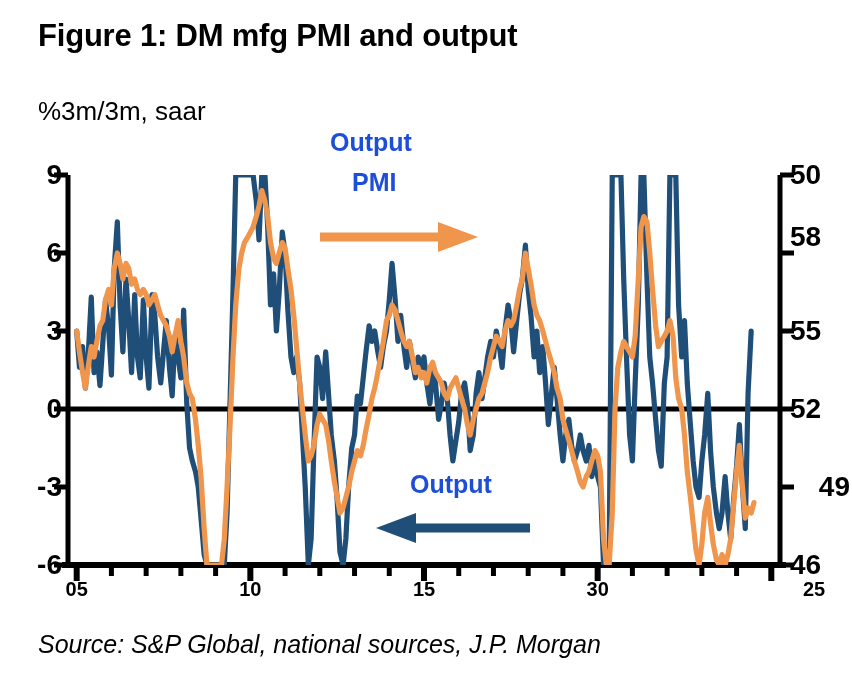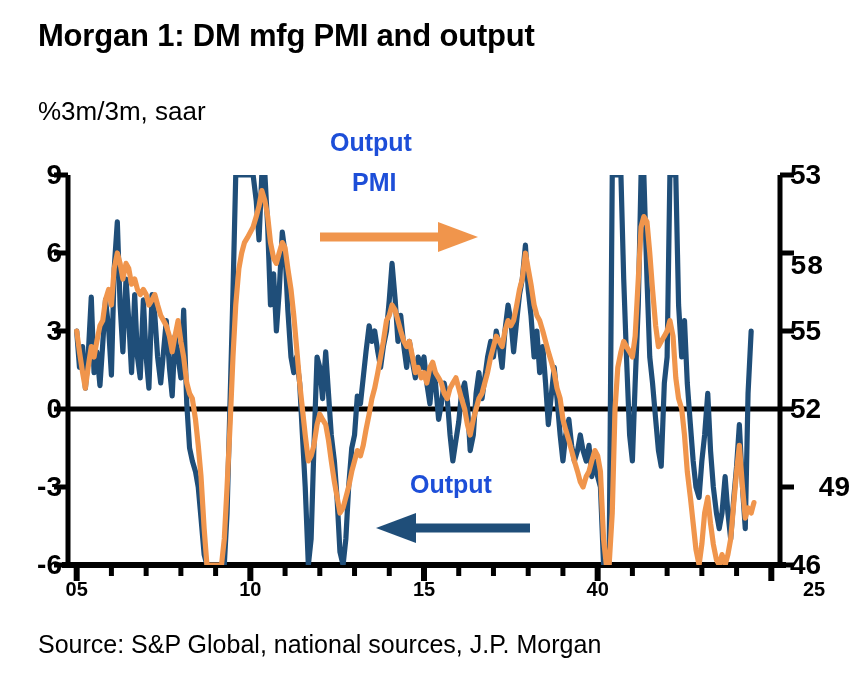--- a/index.html
+++ b/index.html
@@ -101,47 +101,48 @@
     top: 578px;
     white-space: nowrap;
   }
   
   #source-note {
     position: absolute;
     left: 38px;
     top: 630px;
     font-size: 25px;
     white-space: nowrap;
+    font-style: italic;
   }
   svg { display: block; }
 </style>
 </head>
 <body>
 
 <div id="figure">
 
-  <div id="chart-title">Morgan 1: DM mfg PMI and output</div>
+  <div id="chart-title">Figure 1: DM mfg PMI and output</div>
 
   <div id="left-unit-label">%3m/3m, saar</div>
 
   <div class="annot-label" id="annot-output-pmi-line1">Output</div>
   <div class="annot-label" id="annot-output-pmi-line2">PMI</div>
   <div class="annot-label" id="annot-output-lower">Output</div>
 
   <div id="left-axis-labels">
       <div class="ytick-left" style="top: 175px;">9</div>
       <div class="ytick-left" style="top: 253px;">6</div>
       <div class="ytick-left" style="top: 331px;">3</div>
       <div class="ytick-left" style="top: 409px;">0</div>
       <div class="ytick-left" style="top: 487px;">-3</div>
       <div class="ytick-left" style="top: 565px;">-6</div>
     </div>
   <div id="right-axis-labels">
-      <div class="ytick-right" style="top: 175px;">53</div>
-      <div class="ytick-right" style="top: 266px; font-family: Liberation Mono, monospace;">58</div>
+      <div class="ytick-right" style="top: 175px;">50</div>
+      <div class="ytick-right" style="top: 237px;">58</div>
       <div class="ytick-right" style="top: 331px;">55</div>
       <div class="ytick-right" style="top: 409px;">52</div>
       <div class="ytick-right" style="top: 487px; text-align: right;">49</div>
       <div class="ytick-right" style="top: 565px;">46</div>
     </div>
 
   <svg id="plot" width="852" height="689" viewBox="0 0 852 689" style="position:absolute; left:0; top:0;">
     <g id="g-axes">
         <line x1="68" y1="175" x2="68" y2="565" stroke="#000000" stroke-width="5"></line>
         <line x1="780" y1="175" x2="780" y2="565" stroke="#000000" stroke-width="5"></line>
@@ -195,15 +196,15 @@
         <polygon points="438,222 478,237 438,252" fill="#F0954C"></polygon>
         <line x1="412" y1="528" x2="530" y2="528" stroke="#1F4E79" stroke-width="9"></line>
         <polygon points="416,513 376,528 416,543" fill="#1F4E79"></polygon>
       </g>
   </svg>
 
   <div id="source-note">Source: S&amp;P Global, national sources, J.P. Morgan</div>
 <div class="xtick-label" style="left: 76.6829px;">05</div>
     <div class="xtick-label" style="left: 250.341px;">10</div>
     <div class="xtick-label" style="left: 424px;">15</div>
-    <div class="xtick-label" style="left: 597.659px;">40</div>
+    <div class="xtick-label" style="left: 597.659px;">30</div>
     <div class="xtick-label" style="left: 814px; text-align: right;">25</div>
   </div>
 
 </body></html>

